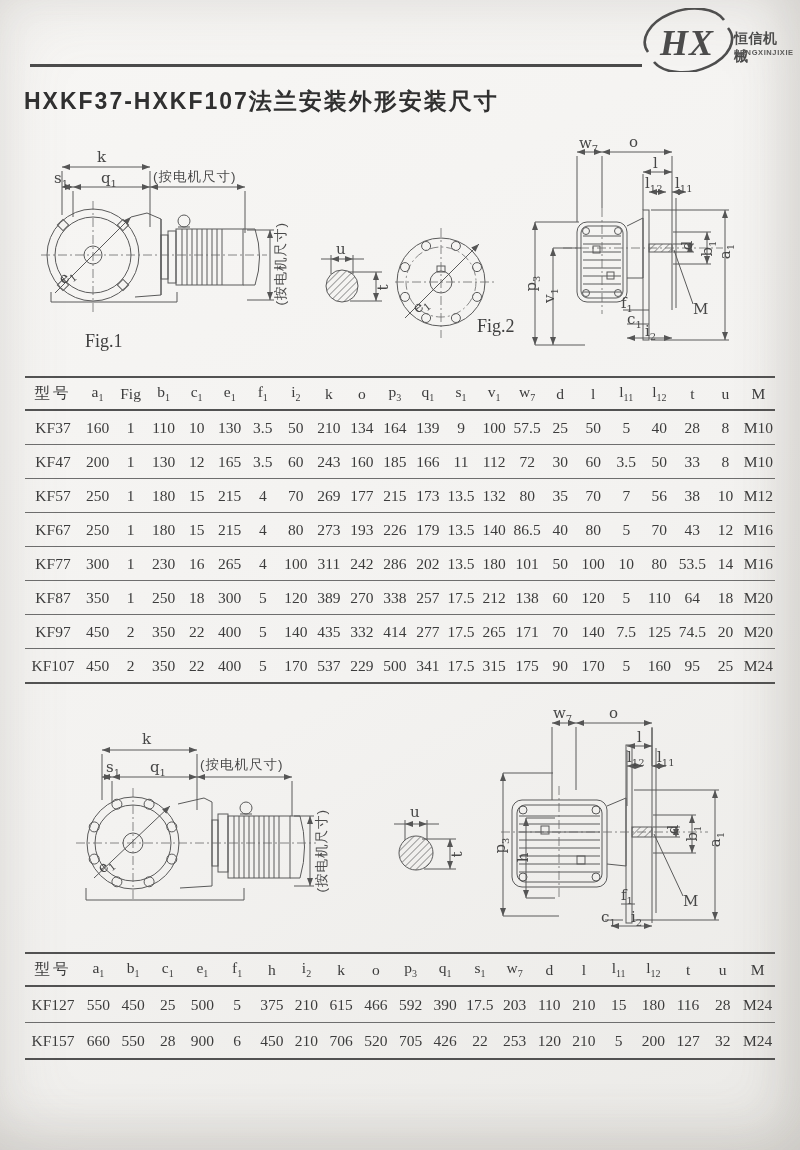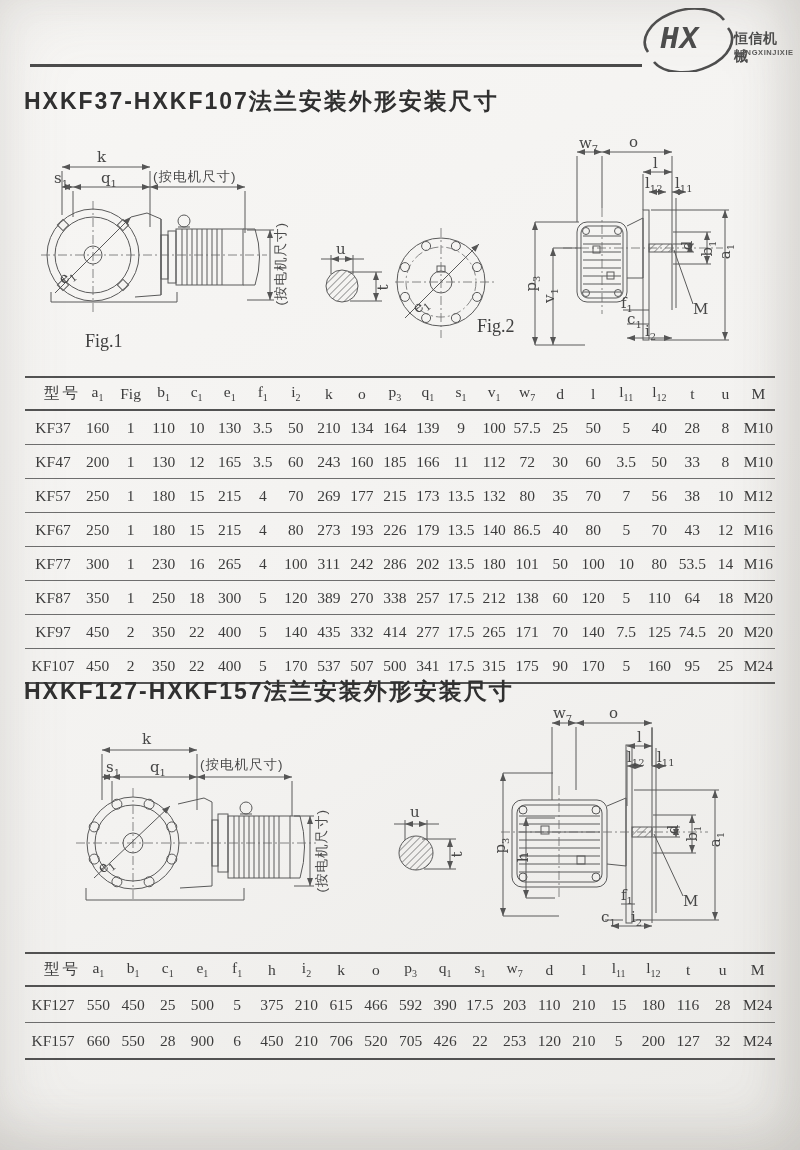--- a/index.html
+++ b/index.html
@@ -10,22 +10,22 @@
   }
   .page{position:absolute;inset:0;}
   .page::after{content:'';position:absolute;inset:0;pointer-events:none;
     box-shadow:inset 0 0 70px rgba(120,115,105,.16), inset -16px -20px 46px rgba(110,105,95,.14);}
   
   .headline{position:absolute;left:55px;top:28px;font-size:23px;font-weight:bold;
     letter-spacing:8px;color:#3e3e3e;}
   .rule{position:absolute;left:30px;top:64px;width:612px;height:3px;background:#4b4b4b;}
   .logo{position:absolute;right:10px;top:8px;width:152px;height:64px;}
   .logo svg{position:absolute;left:0;top:0;}
-  .logo .hx{position:absolute;left:22px;top:14px;font-family:Liberation Mono, monospace;
-    font-style:italic;font-weight:bold;font-size:31px;color:#4c4c4c;letter-spacing:1px;}
+  .logo .hx{position:absolute;left:22px;top:14px;font-family:Liberation Serif, serif;
+    font-style:italic;font-weight:bold;font-size:36px;color:#4c4c4c;letter-spacing:1px;}
   .logo .cn{position:absolute;left:96px;top:22px;font-size:14px;font-weight:bold;color:#4c4c4c;letter-spacing:.5px;}
   .logo .en{position:absolute;left:96px;top:40px;font-size:7.5px;font-weight:bold;color:#5a5a5a;letter-spacing:.6px;}
   
   .sec-title{position:absolute;left:24px;font-size:23px;font-weight:bold;letter-spacing:2px;color:#303030;}
   #sec1-title{top:86px;}
   #sec2-title{top:676px;}
   
   .fig{position:absolute;}
   .fig svg{position:absolute;left:0;top:0;}
   .dim{position:absolute;font-family:"DejaVu Serif","Liberation Serif",serif;font-size:15px;
@@ -41,21 +41,21 @@
     font-family:"Liberation Serif",serif;font-size:15.5px;color:#3c3c3c;text-align:center;table-layout:fixed;}
   #table1{top:376px;}
   #table2{top:952px;}
   .dim-table th,.dim-table td{padding:0;font-weight:normal;}
   .dim-table th{height:31px;}
   #table1 td{height:33px;}
   #table2 td{height:35px;}
   .dim-table thead tr{border-top:2.5px solid #525252;border-bottom:2px solid #525252;}
   .dim-table tbody tr{border-bottom:1.5px solid #6e6e6e;font-family:Liberation Serif, serif;}
   .dim-table tbody tr:last-child{border-bottom:2.5px solid #525252;}
-  .dim-table th:first-child{width:56px;letter-spacing:3px;text-align:right;}
+  .dim-table th:first-child{width:56px;letter-spacing:3px;}
   .dim-table sub{font-size:10px;}
   
   .footnote{position:absolute;left:24px;top:1064px;font-size:17.5px;color:#333;letter-spacing:1.5px;}
   .pagenum{position:absolute;left:0;top:1100px;width:100%;text-align:center;
     font-family:"Liberation Serif",serif;font-size:17px;color:#3c3c3c;}
   svg .ln{stroke:#5a5a5a;fill:none;stroke-width:1;}
   svg .cl{stroke:#6a6a6a;fill:none;stroke-width:.8;stroke-dasharray:9 3 2 3;}
 </style>
 </head>
 <body>
@@ -448,38 +448,37 @@
         <tr>
           <td>KF107</td>
           <td>450</td>
           <td>2</td>
           <td>350</td>
           <td>22</td>
           <td>400</td>
           <td>5</td>
           <td>170</td>
           <td>537</td>
-          <td>507</td>
+          <td>229</td>
           <td>500</td>
           <td>341</td>
           <td>17.5</td>
           <td>315</td>
           <td>175</td>
           <td>90</td>
           <td>170</td>
           <td>5</td>
           <td>160</td>
           <td>95</td>
           <td>25</td>
           <td>M24</td>
         </tr>
       </tbody>
     </table>
 
-  <div class="sec-title" id="sec2-title">HXKF127-HXKF157法兰安装外形安装尺寸</div>
 
   <div class="fig" id="side2" style="left:58px;top:716px;width:330px;height:235px">
     <svg width="330" height="235" viewBox="0 0 330 235">
       <g class="ln">
         <line x1="44" y1="38" x2="44" y2="84"></line>
           <line x1="139" y1="38" x2="139" y2="94"></line>
         <line x1="54" y1="65" x2="54" y2="86"></line>
           <line x1="234" y1="65" x2="234" y2="100"></line>
         <line x1="44" y1="34" x2="139" y2="34" marker-start="url(#arA)" marker-end="url(#arA)"></line>
         <line x1="44" y1="61" x2="54" y2="61" marker-start="url(#arA)" marker-end="url(#arA)"></line>

